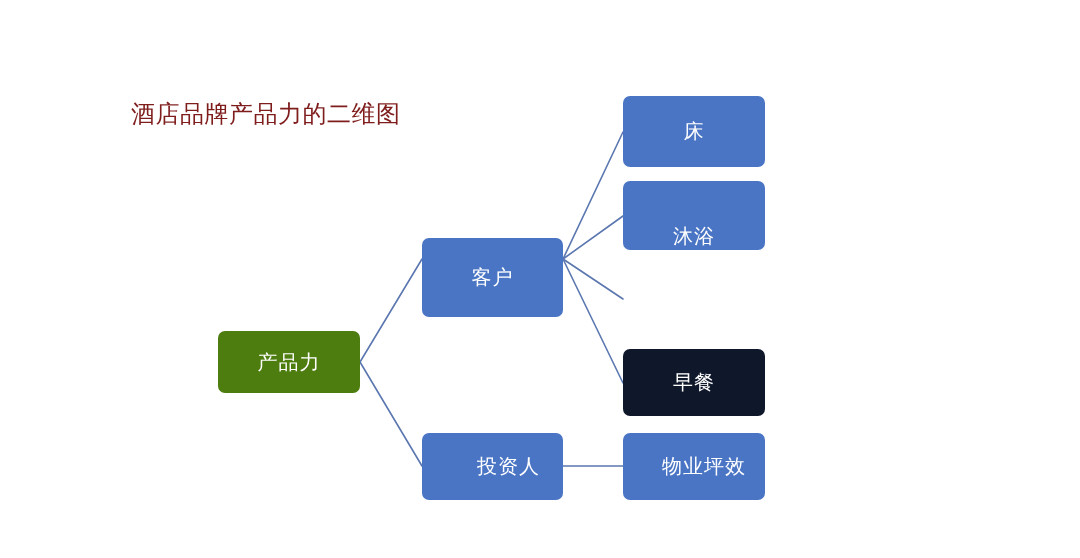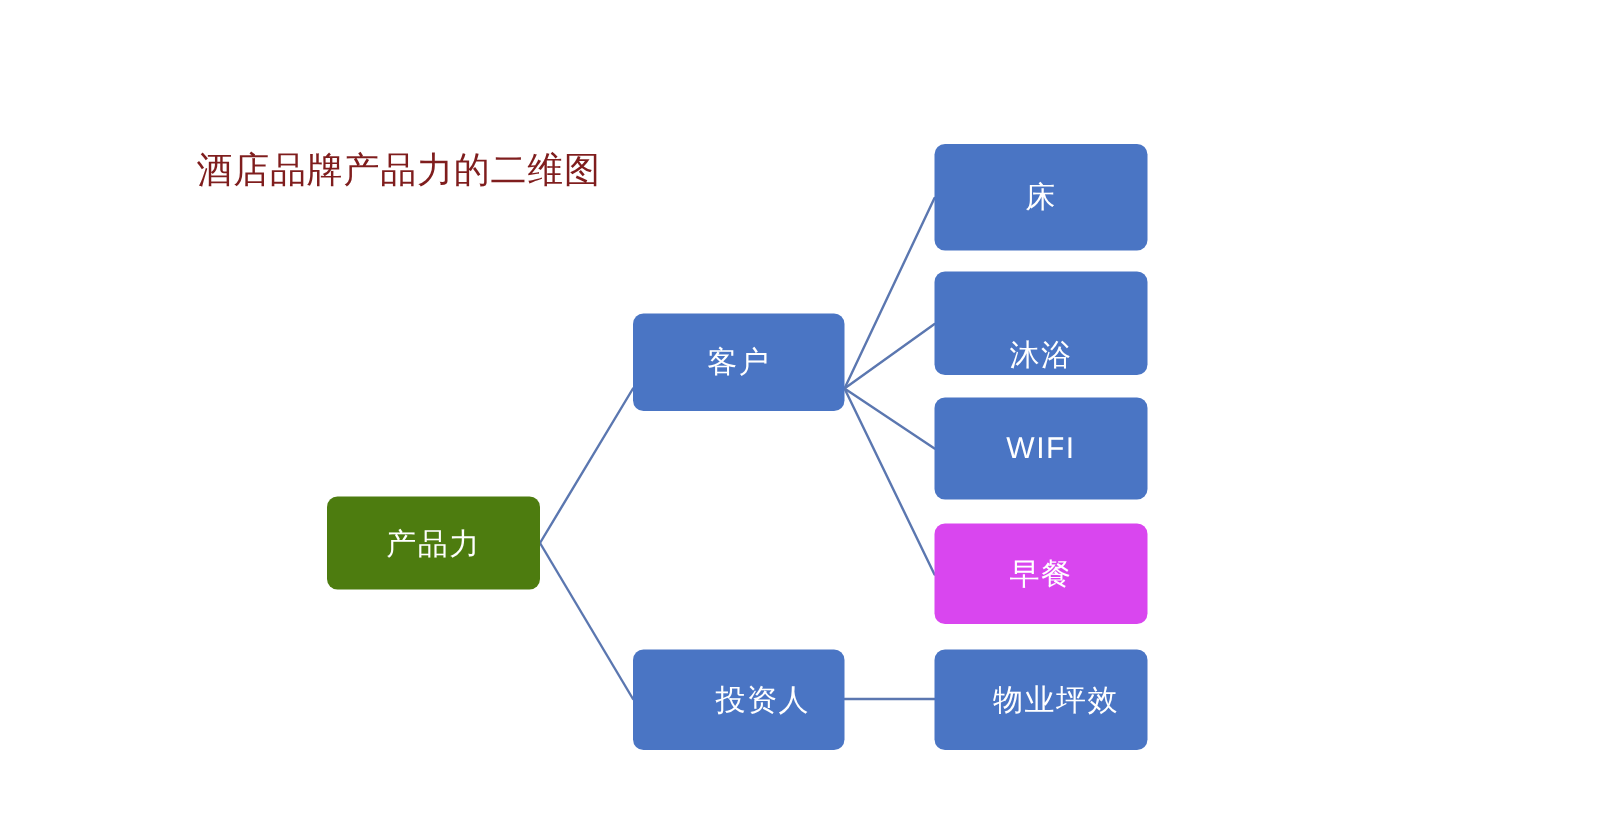--- a/index.html
+++ b/index.html
@@ -50,21 +50,21 @@
     white-space: nowrap;
     user-select: none;
   }
   .node-label {
     display: block;
     pointer-events: none;
   }
   
   #node-root      { left: 218px; top: 331px; width: 142px; height: 62px; }
   
-  #node-customer  { left: 422px; top: 209px; width: 141px; height: 65px; }
+  #node-customer  { left: 422px; top: 238px; width: 141px; height: 79px; }
   #node-investor  { left: 422px; top: 433px; width: 141px; height: 67px; }
   
   #node-bed       { left: 623px; top: 96px;  width: 142px; height: 71px; }
   #node-bath      { left: 623px; top: 181px; width: 142px; height: 69px; align-items: flex-end; }
   #node-wifi      { left: 623px; top: 265px; width: 142px; height: 68px; }
   #node-breakfast { left: 623px; top: 349px; width: 142px; height: 67px; }
   
   #node-yield     { left: 623px; top: 433px; width: 142px; height: 67px; padding-left: 20px; }
 </style>
 </head>
@@ -103,25 +103,22 @@
   </div>
 
   <div class="node" id="node-bed" style="background: rgb(74, 117, 196); color: rgb(255, 255, 255);">
     <span class="node-label">床</span>
   </div>
 
   <div class="node" id="node-bath" style="background: rgb(74, 117, 196); color: rgb(255, 255, 255);">
     <span class="node-label">沐浴</span>
   </div>
 
-  <div class="node" id="node-wifi" style="background: rgb(74, 117, 196); color: rgb(255, 255, 255);">
-    <span class="node-label">WIFI</span>
-  </div>
 
-  <div class="node" id="node-breakfast" style="background: #d946ef; color: rgb(255, 255, 255);">
+  <div class="node" id="node-breakfast" style="background: #0f172a; color: rgb(255, 255, 255);">
     <span class="node-label">早餐</span>
   </div>
 
   <div class="node" id="node-yield" style="background: rgb(74, 117, 196); color: rgb(255, 255, 255);">
     <span class="node-label">物业坪效</span>
   </div>
 
 </div>
 
 </body></html>

